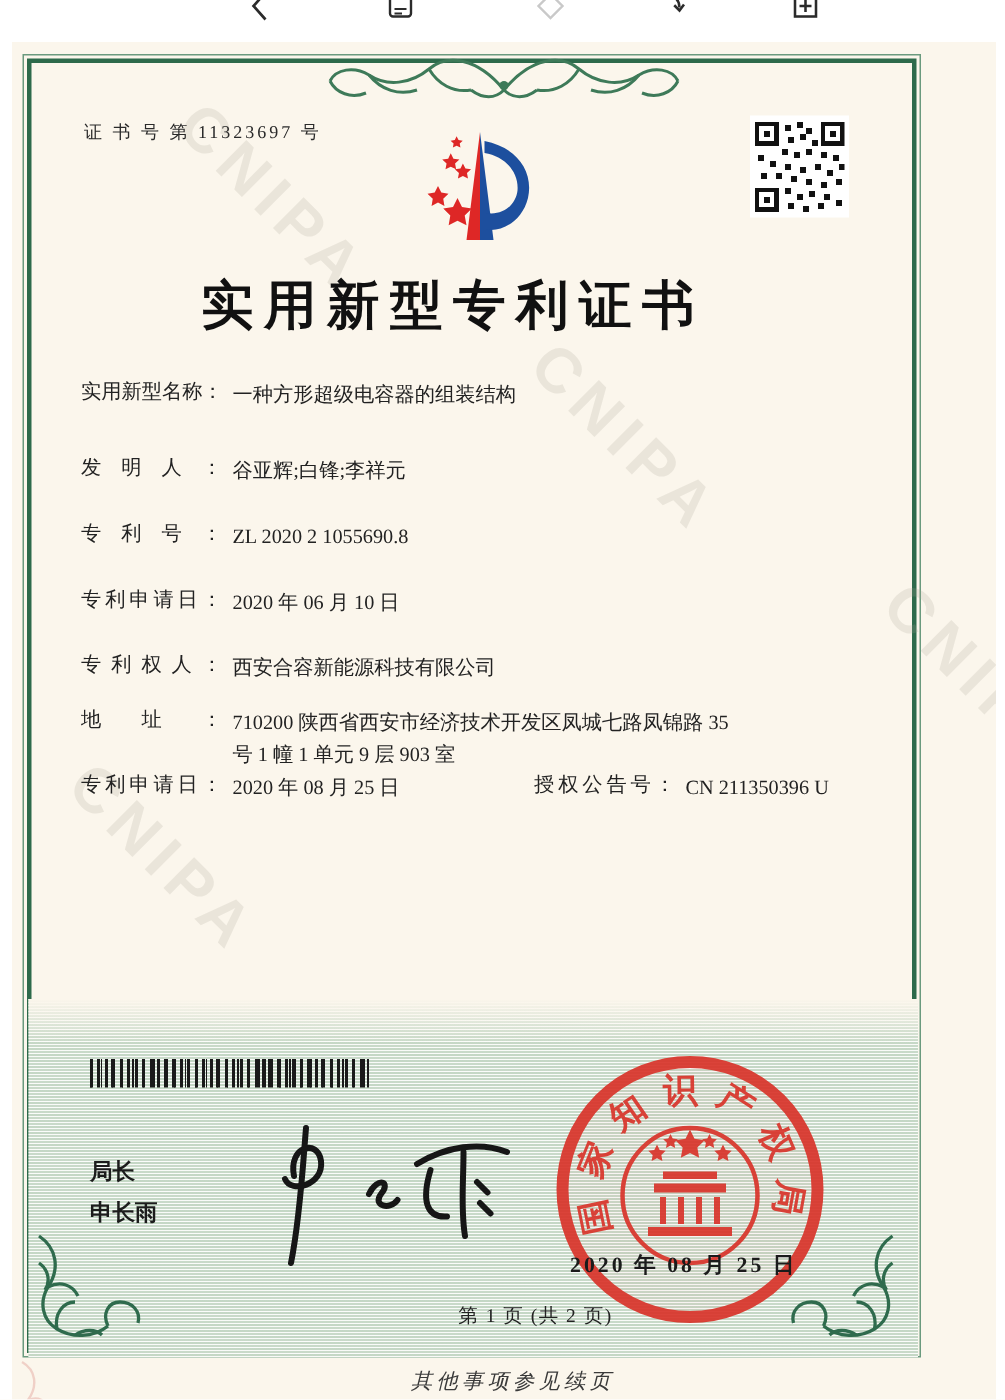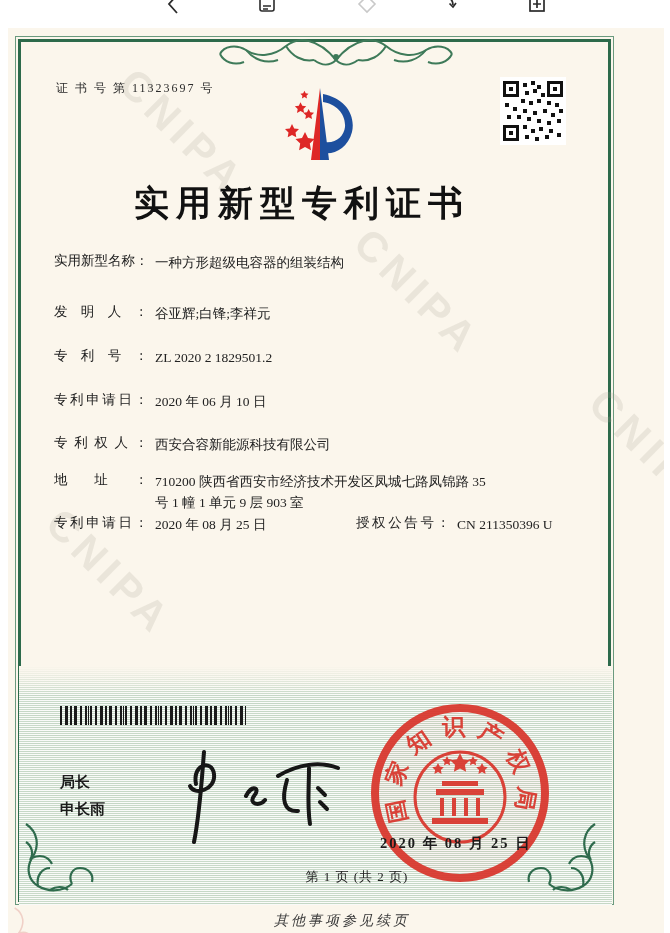--- a/index.html
+++ b/index.html
@@ -217,21 +217,21 @@
   <div class="title">实用新型专利证书</div>
 
   <div class="fields">
     <div class="f-row row-name">
       <span class="f-lbl">实用新型名称：</span><span class="f-val">一种方形超级电容器的组装结构</span>
     </div>
     <div class="f-row row-inv">
       <span class="f-lbl">发明人：</span><span class="f-val">谷亚辉;白锋;李祥元</span>
     </div>
     <div class="f-row row-pno">
-      <span class="f-lbl">专利号：</span><span class="f-val">ZL 2020 2 1829501.2</span>
+      <span class="f-lbl">专利号：</span><span class="f-val">ZL 2020 2 1055690.8</span>
     </div>
     <div class="f-row row-fdate">
       <span class="f-lbl">专利申请日：</span><span class="f-val">2020 年 06 月 10 日</span>
     </div>
     <div class="f-row row-patentee">
       <span class="f-lbl">专利权人：</span><span class="f-val">西安合容新能源科技有限公司</span>
     </div>
     <div class="f-row row-addr">
       <span class="f-lbl">地址：</span><span class="f-val" style="width:408px">710200 陕西省西安市经济技术开发区凤城七路凤锦路 35
 号 1 幢 1 单元 9 层 903 室</span>

